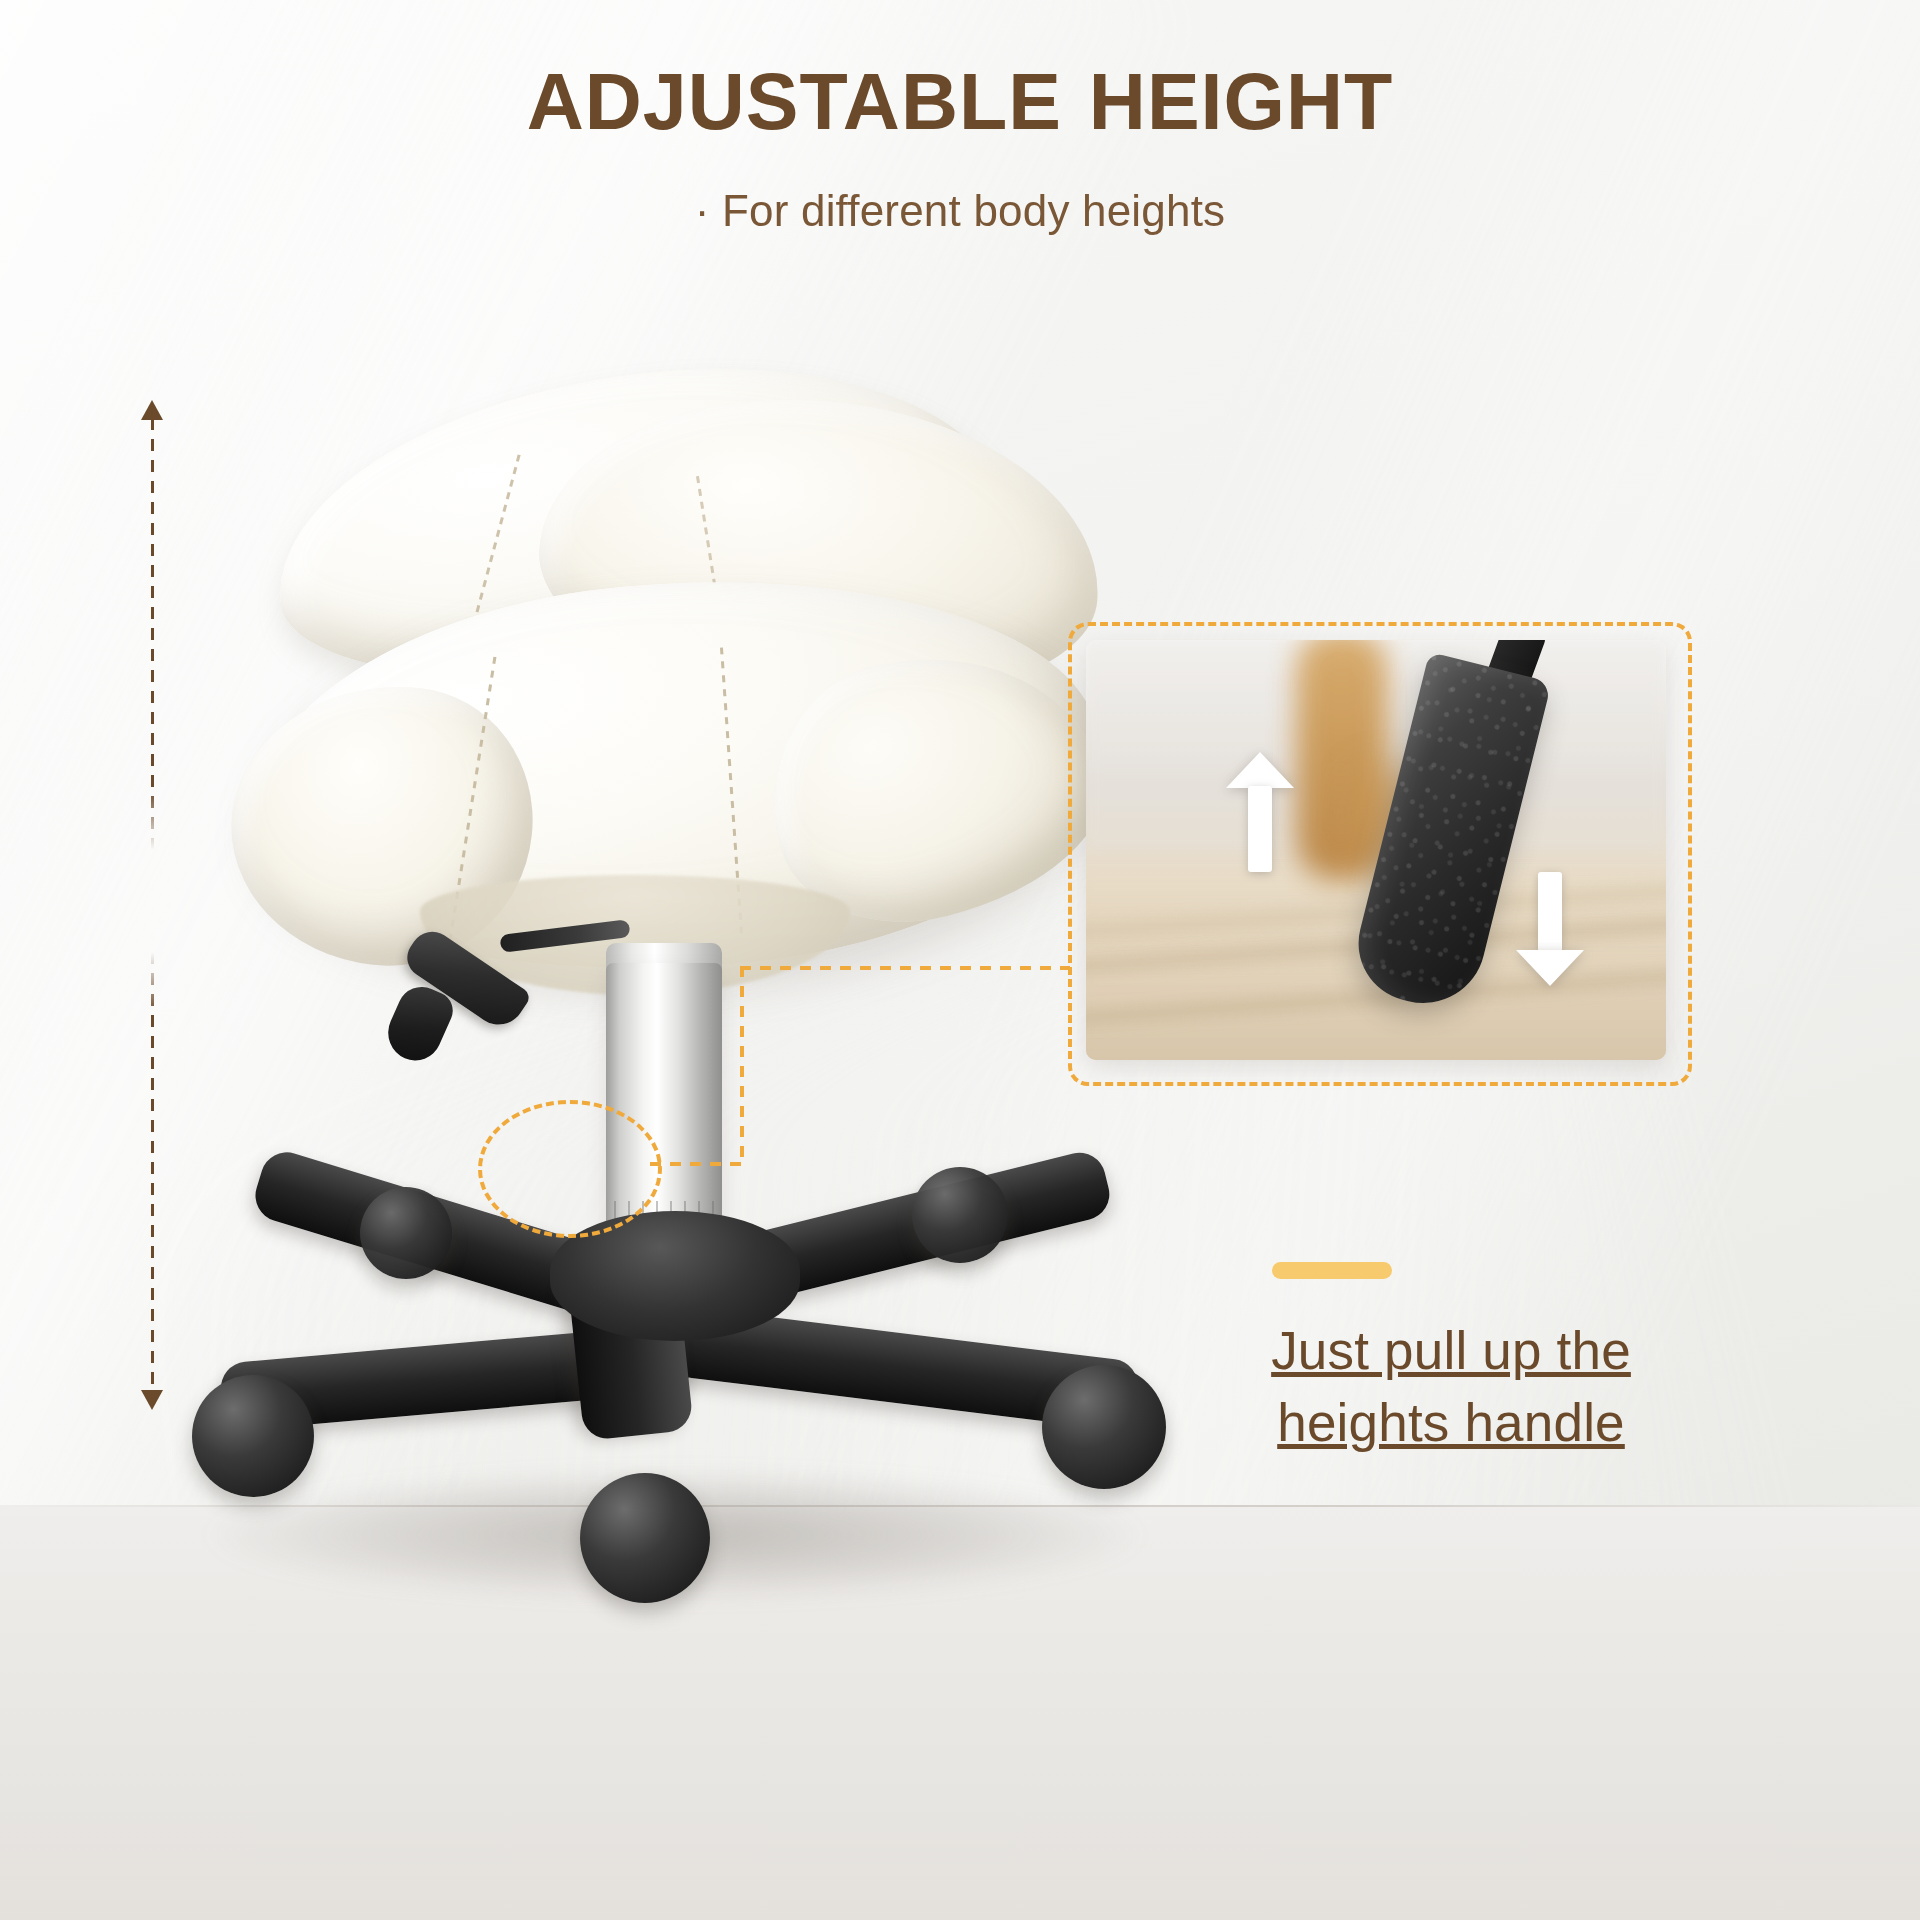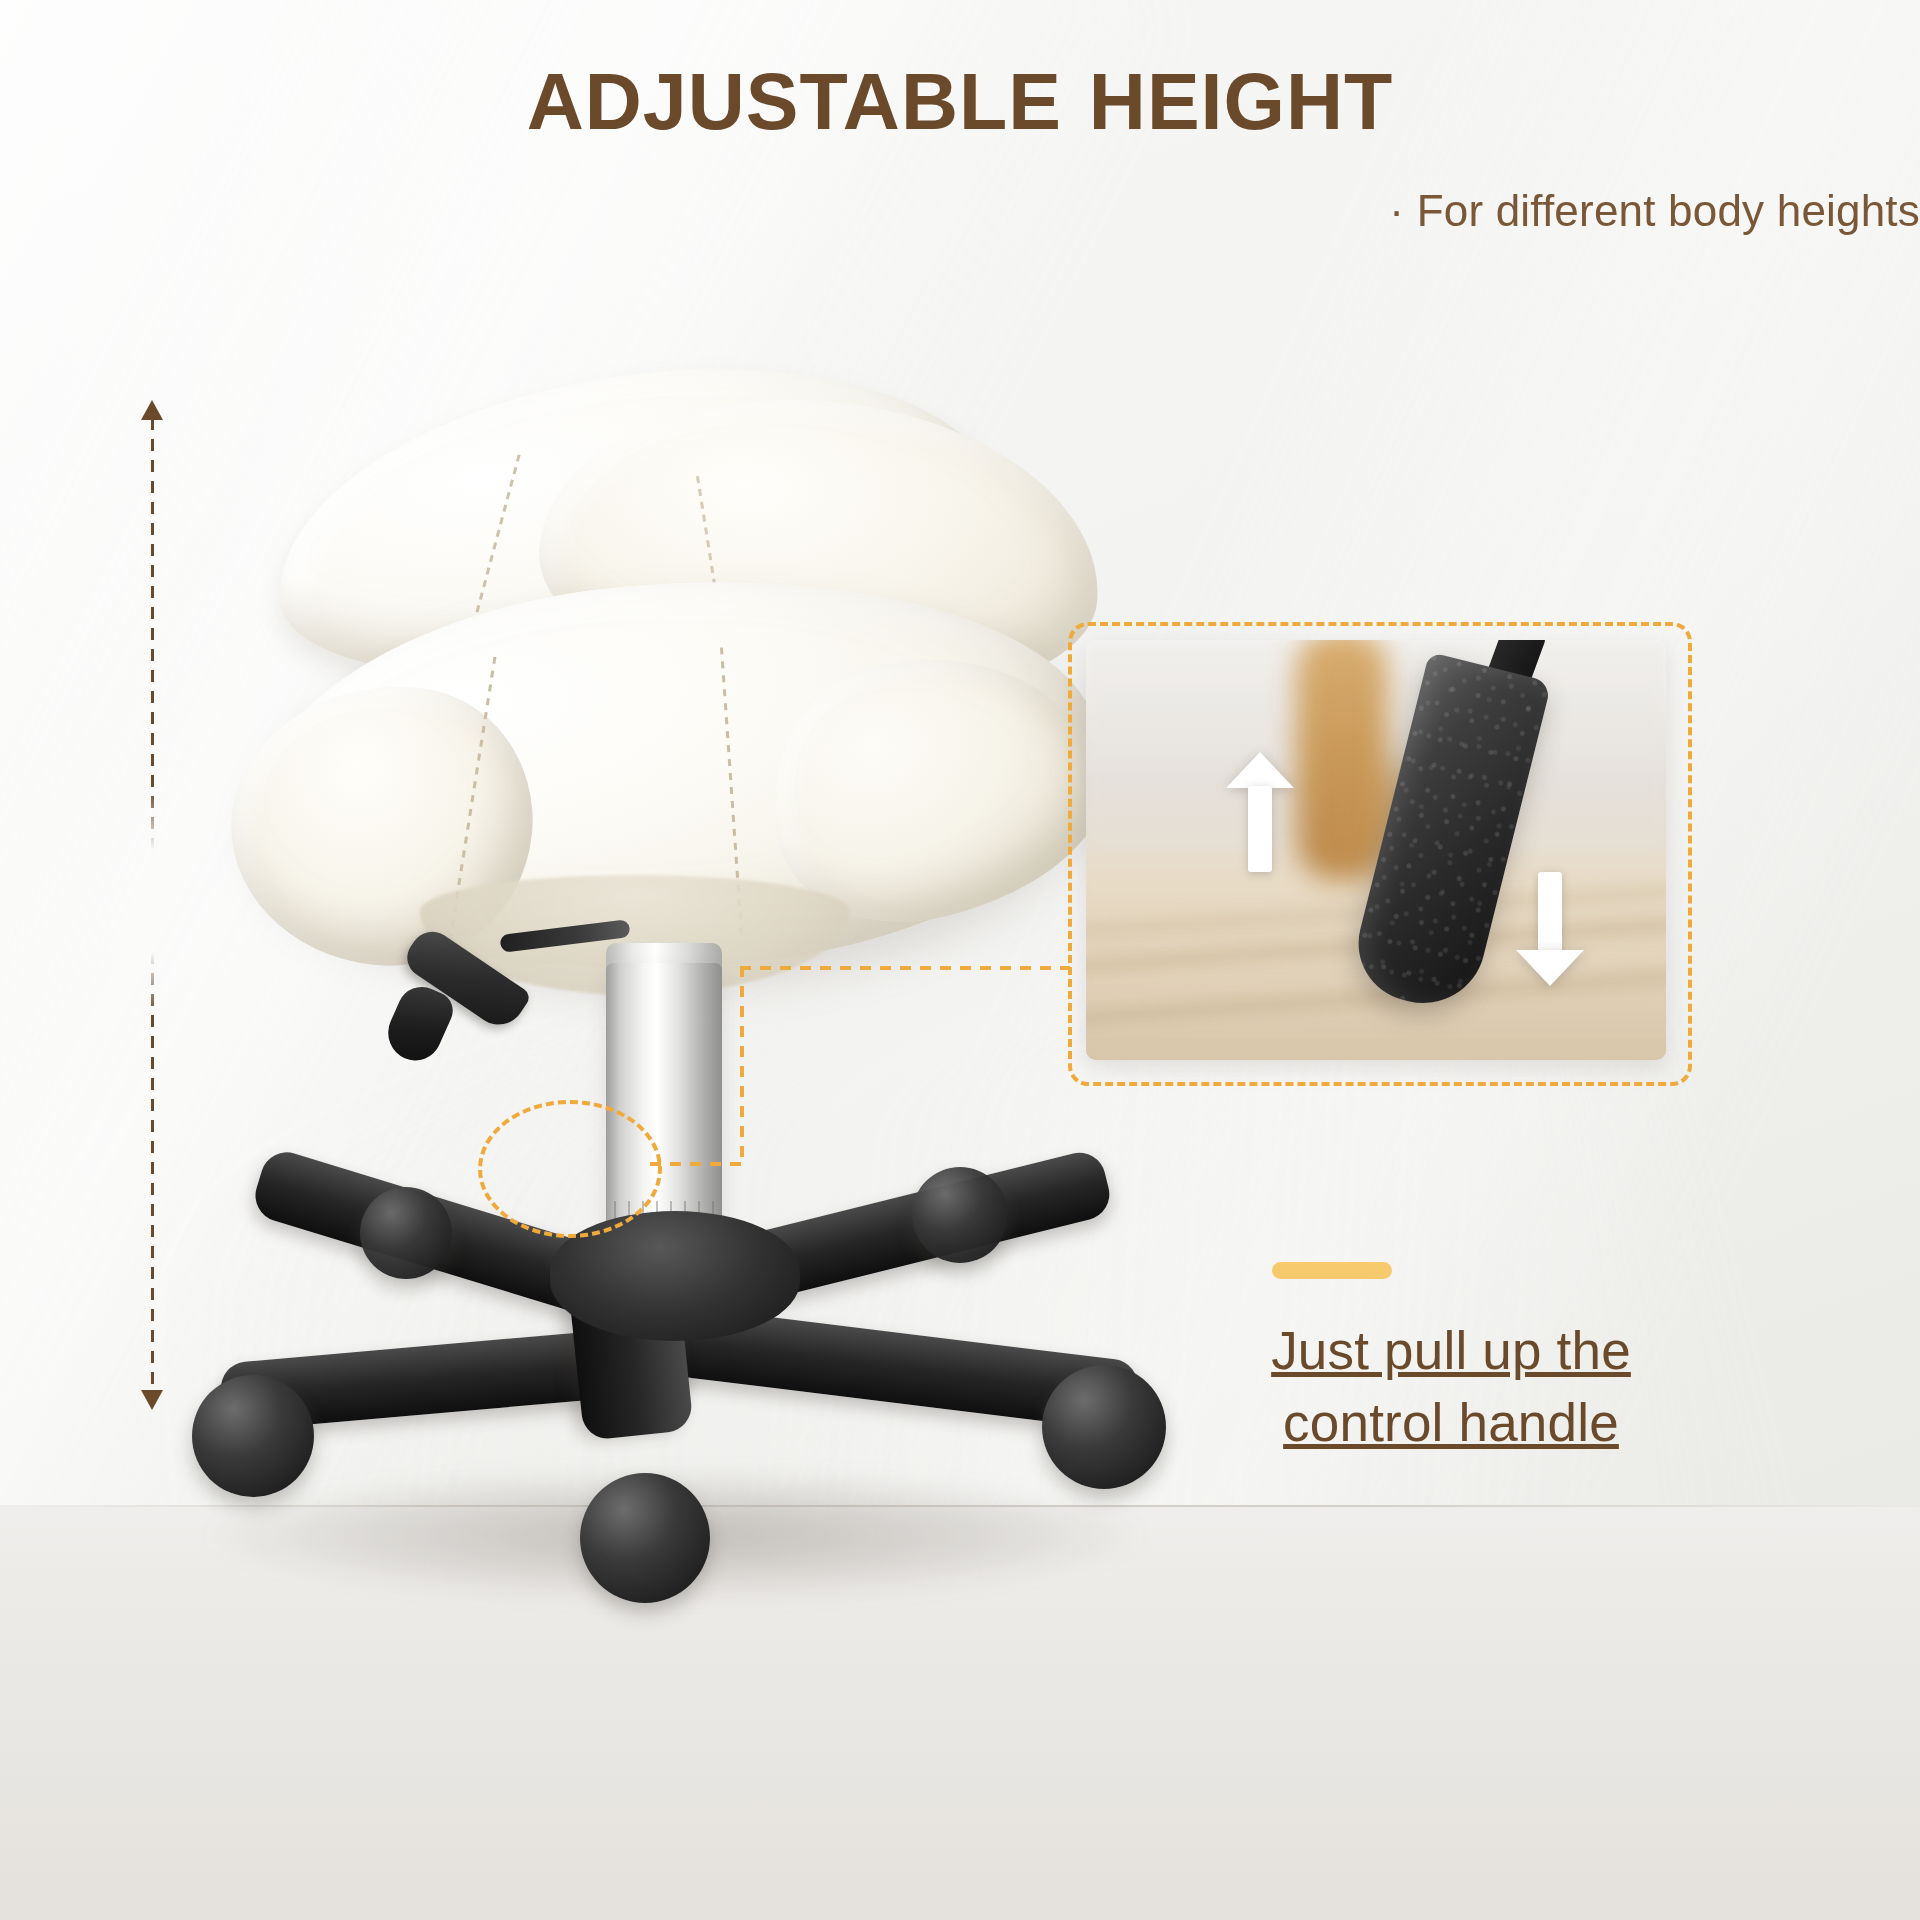--- a/index.html
+++ b/index.html
@@ -39,21 +39,21 @@
   }
   .title .hl{position:relative;display:inline-block;padding:0 4px;}
   .title .hl::before{
     content:"";position:absolute;left:-14px;right:-16px;bottom:-6px;height:54px;
     background:#f8ca6e;border-radius:28px;z-index:-1;
   }
   .sub{
     position:absolute;left:0;right:0;text-align:center;color:#7a5736;
     font-size:44px;font-weight:400;letter-spacing:.2px;white-space:nowrap;
   }
-  .sub.l1{top:186px;text-align:right;}
+  .sub.l1{top:186px;}
   .sub.l2{top:252px;}
 
   
   .dimline{position:absolute;left:151px;top:400px;width:3px;height:1010px;}
   .dimline .seg{position:absolute;left:0;width:3px;
      background-image:linear-gradient(180deg,#6b4a2b 0 56%,rgba(0,0,0,0) 56% 100%);
      background-size:3px 21px;}
   .dimline .seg.top{top:18px;height:432px;
      -webkit-mask-image:linear-gradient(180deg,#000 0 86%,rgba(0,0,0,0) 100%);
      mask-image:linear-gradient(180deg,#000 0 86%,rgba(0,0,0,0) 100%);}
@@ -397,15 +397,15 @@
 
     <div class="wa-wrap" style="left:430px;top:232px;">
       <div class="wa-shaft" style="left:22px;top:0;width:24px;height:80px;"></div>
       <div class="wa-head" style="left:0;top:78px;border-top:36px solid #ffffff;"></div>
     </div>
   </div>
   <div class="inset-frame"></div>
 
   <div class="pill"></div>
   <div class="cap c1">Just pull up the</div>
-  <div class="cap c2">control handle</div>
+  <div class="cap c2">heights handle</div>
 
 </div>
 
 </body></html>

